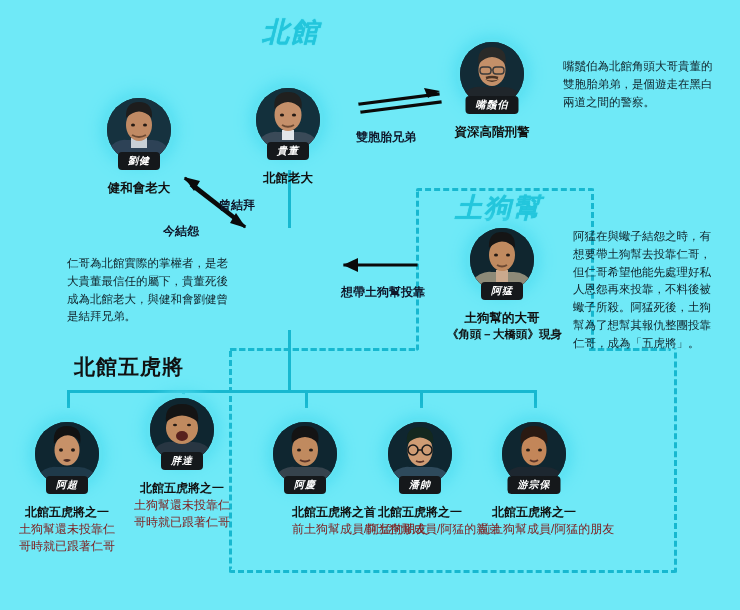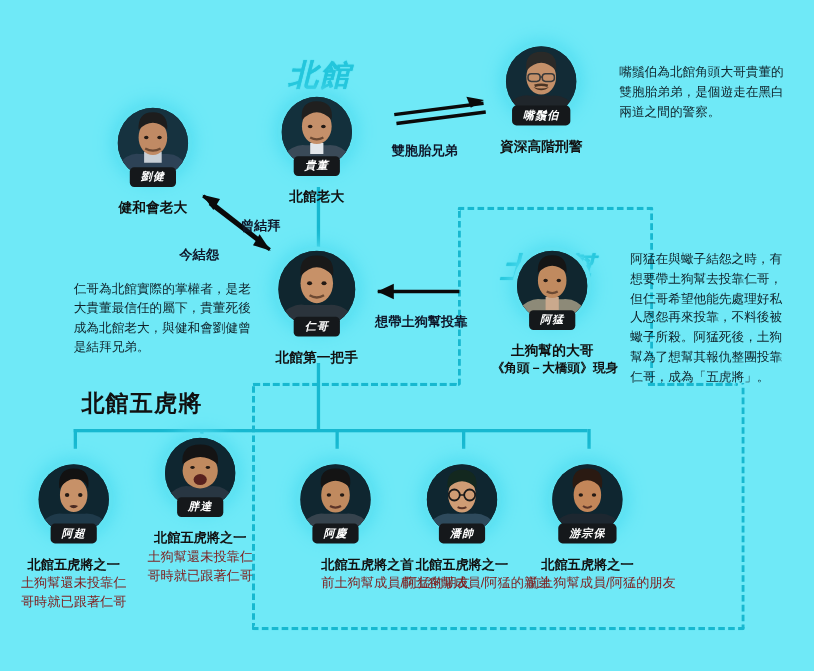--- a/index.html
+++ b/index.html
@@ -14,21 +14,20 @@
   }
   #stage{position:absolute;inset:0;}
   .abs{position:absolute;}
 
   
   .sect-title{
     font-size:27px;font-weight:bold;font-style:italic;
     color:#23C6DC;letter-spacing:2px;
     text-shadow:0 0 1px #23C6DC;
     white-space:nowrap;
-    margin-top:36px;
   }
   .group-title{
     font-size:21px;font-weight:bold;color:#111;white-space:nowrap;
     letter-spacing:1px;
   }
 
   
   .node{position:absolute;text-align:center;}
   .photo-wrap{position:relative;display:inline-block;}
   .photo{
@@ -196,37 +195,20 @@
           <path d="M31 28 h2" stroke="#3a3a3a" stroke-width="1.2"></path>
           <path d="M25 37 q7 3 14 0 q-3 3 -7 3 q-4 0 -7 -3z" fill="#4a3424"></path>
           <path d="M26 36 q6 -2 12 0" stroke="#4a3424" stroke-width="2.4" fill="none"></path>
         </svg>
       </div>
       <div class="badge">嘴鬚伯</div>
     </div>
     <div class="role">資深高階刑警</div>
   </div>
 
-  <div class="node" style="left:233px;top:228px;width:110px;">
-    <div class="photo-wrap">
-      <div class="photo big">
-        <svg viewBox="0 0 64 64" preserveAspectRatio="xMidYMid slice">
-          <rect width="64" height="64" fill="#10262f"></rect>
-          <path d="M0 55 Q12 43 22 45 L42 45 Q55 44 64 57 L64 64 L0 64Z" fill="#2b343c"></path>
-          <ellipse cx="32" cy="27" rx="13.5" ry="16.5" fill="#c79168"></ellipse>
-          <path d="M18.5 21 q13.5 -14.5 27 0 q2 -17 -13.5 -17 q-15.5 0 -13.5 17z" fill="#191919"></path>
-          <ellipse cx="26" cy="27" rx="2.1" ry="1.6" fill="#241a14"></ellipse>
-          <ellipse cx="38" cy="27" rx="2.1" ry="1.6" fill="#241a14"></ellipse>
-          <path d="M26 37 q6 3.5 12 0" stroke="#6d4a33" stroke-width="2" fill="none"></path>
-        </svg>
-      </div>
-      <div class="badge">仁哥</div>
-    </div>
-    <div class="role">北館第一把手</div>
-  </div>
 
   <div class="node" style="left:447px;top:228px;width:110px;">
     <div class="photo-wrap">
       <div class="photo">
         <svg viewBox="0 0 64 64" preserveAspectRatio="xMidYMid slice">
           <rect width="64" height="64" fill="#10262f"></rect>
           <path d="M0 54 Q12 42 22 44 L42 44 Q55 43 64 56 L64 64 L0 64Z" fill="#8d8a78"></path>
           <path d="M26 42 h12 v12 h-12z" fill="#caa98d"></path>
           <ellipse cx="32" cy="27" rx="13" ry="16" fill="#c08a5f"></ellipse>
           <path d="M19 20 q13 -13 26 0 q1 -16 -13 -16 q-14 0 -13 16z" fill="#151515"></path>

